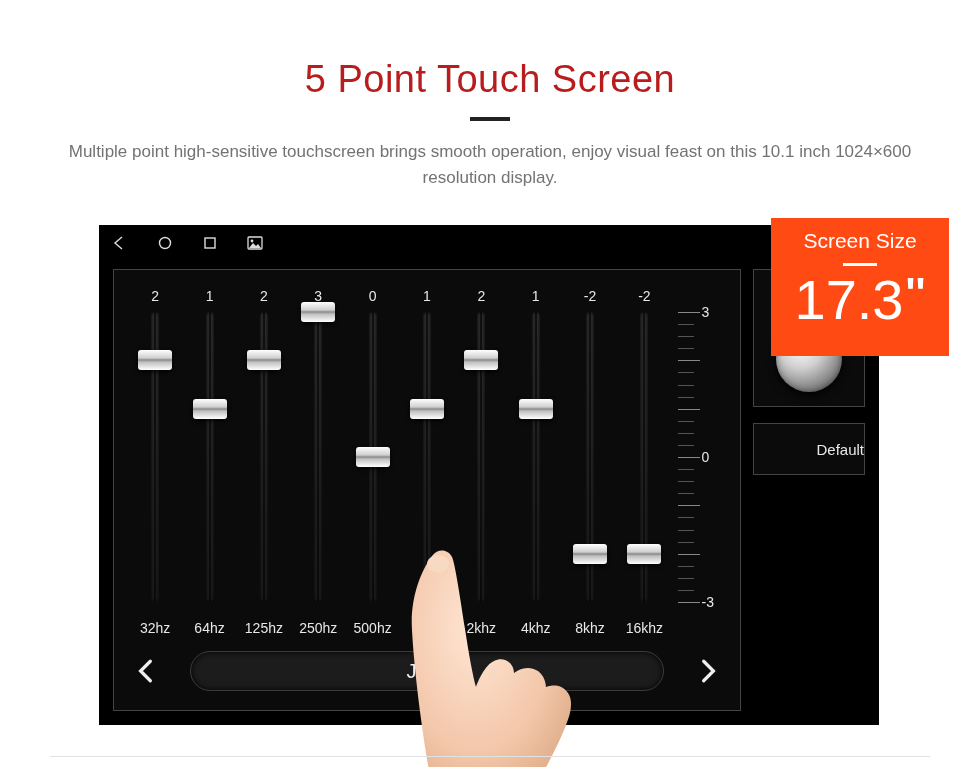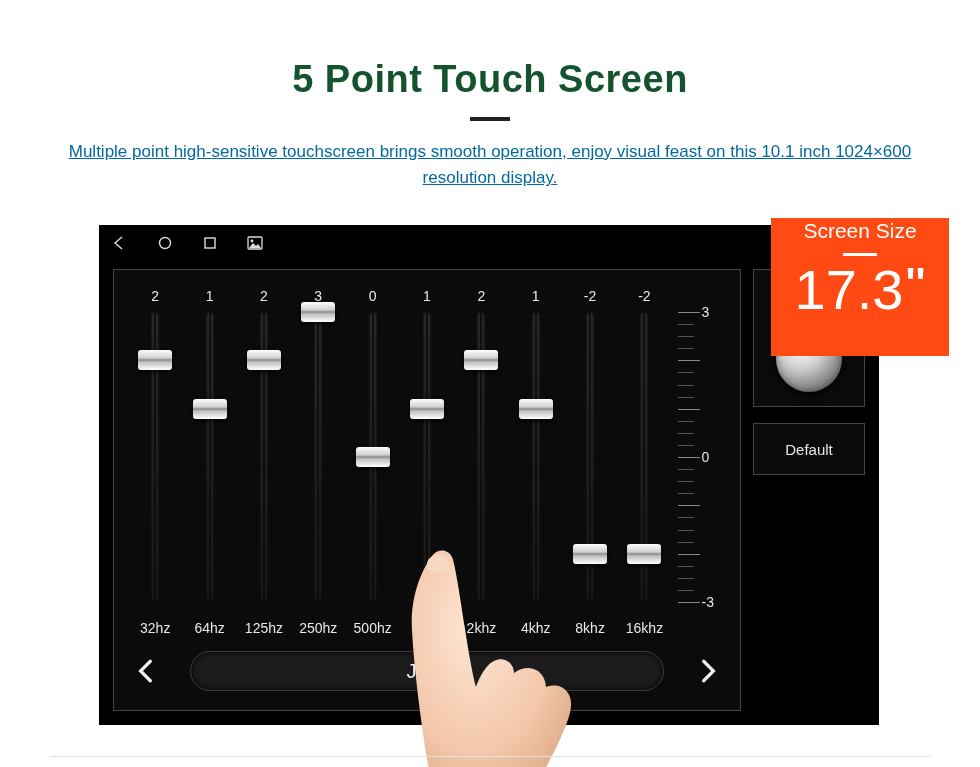--- a/index.html
+++ b/index.html
@@ -1,22 +1,22 @@
 <!DOCTYPE html>
 <html><head>
 <meta charset="utf-8">
 <style>
   * { margin: 0; padding: 0; box-sizing: border-box; }
   html, body { width: 980px; height: 767px; background: #fff; font-family: Arial, Helvetica, sans-serif; color: #333; overflow: hidden; }
   .page { width: 980px; height: 767px; position: relative; }
 
   .hdr { text-align: center; padding-top: 58px; }
-  .hdr h1 { font-size: 38px; font-weight: 700; color: #14532d; letter-spacing: .5px; }
+  .hdr h1 { font-size: 38px; font-weight: 400; color: #b91c1c; letter-spacing: .5px; }
   .hdr .rule { width: 40px; height: 4px; background: #222; margin: 16px auto 18px; }
-  .sub { font-size: 17px; color: #0369a1; line-height: 1.55; max-width: 880px; margin: 0 auto; text-align: center; text-decoration: underline; }
+  .sub { font-size: 17px; color: #737373; line-height: 1.55; max-width: 880px; margin: 0 auto; text-align: center; }
 
   
   .device { position: absolute; left: 99px; top: 225px; width: 780px; height: 500px; background: #000; }
   .sysbar { position: absolute; left: 0; top: 0; right: 0; height: 36px; display: flex; align-items: center; padding: 0 12px; color: #ddd; }
   .sysbar .lft, .sysbar .rgt { display: flex; gap: 30px; align-items: center; }
   .sysbar .rgt { margin-left: auto; gap: 14px; }
   .ico svg { display: block; }
 
   .frame { position: absolute; left: 14px; right: 14px; top: 44px; bottom: 14px; display: flex; gap: 12px; }
 
@@ -33,38 +33,38 @@
           box-shadow: 0 2px 4px rgba(0,0,0,.8); }
 
   
   .master { width: 54px; position: relative; border-left: 0; }
   .mticks { position: absolute; left: 6px; top: 0; bottom: 0; width: 22px; }
   .mticks .tick { position: absolute; left: 0; width: 16px; height: 1px; background: #555; }
   .mticks .tick.big { width: 22px; background: #888; }
   .mlabels { position: absolute; left: 30px; top: 0; bottom: 0; width: 24px; color: #e8e8e8; font-size: 14px; }
   .mlabels span { position: absolute; left: 0; transform: translateY(-50%); }
 
-  .labels { display: flex; height: 24px; align-items: center; margin-top: 4px; justify-content: flex-end; }
+  .labels { display: flex; height: 24px; align-items: center; margin-top: 4px; }
 
   .presetrow { height: 50px; display: flex; align-items: center; gap: 26px; margin-top: 6px; }
   .arrow { width: 36px; height: 36px; display: flex; align-items: center; justify-content: center; color: #e8e8e8; }
   .arrow svg { width: 26px; height: 26px; }
   .preset { flex: 1; height: 40px; border-radius: 20px; background: #1c1c1c; border: 1px solid #3a3a3a; color: #eee; font-size: 20px; display: flex; align-items: center; justify-content: center; box-shadow: inset 0 0 6px #000; }
 
   .side { width: 112px; display: flex; flex-direction: column; gap: 16px; }
   .panel { border: 1px solid #444; background: #0b0b0b; padding: 10px; display: flex; flex-direction: column; gap: 14px; align-items: center; }
   .panel.top { flex: 0 0 auto; padding-top: 12px; padding-bottom: 14px; }
   .switch { width: 68px; height: 30px; border-radius: 15px; background: #171717; position: relative; box-shadow: inset 0 0 5px #000; border: 1px solid #333; }
   .switch .dot { position: absolute; top: 2px; left: 2px; width: 26px; height: 26px; border-radius: 50%; background: radial-gradient(circle at 35% 30%, #fff, #d5d5d5 45%, #888 80%); box-shadow: 0 2px 4px rgba(0,0,0,.8); }
   .switch .o { position: absolute; right: 9px; top: 50%; transform: translateY(-50%); width: 10px; height: 10px; border: 1.5px solid #555; border-radius: 50%; }
   .dial { width: 66px; height: 66px; border-radius: 50%; background: radial-gradient(circle at 38% 32%, #fff, #cfcfcf 35%, #777 75%, #555 100%); box-shadow: 0 3px 8px rgba(0,0,0,.9), inset 0 0 6px rgba(0,0,0,.4); }
-  .sbtn { width: 100%; height: 52px; border: 1px solid #444; background: #0b0b0b; color: #e8e8e8; font-size: 15px; display: flex; align-items: center; justify-content: center; }
-
-  
-  .badge { position: absolute; right: 31px; top: 218px; width: 178px; height: 138px; border: 1px solid #ff4a13; background: #ff4a13; color: #fff; text-align: center; padding-top: 0; }
+  .sbtn { width: 100%; height: 52px; border: 1px solid #444; background: #0b0b0b; color: #e8e8e8; font-size: 15px; display: flex; align-items: center; justify-content: flex-end; }
+
+  
+  .badge { position: absolute; right: 31px; top: 218px; width: 178px; height: 138px; border: 1px solid #ff4a13; background: #ff4a13; color: #fff; text-align: center; padding-top: 10px; }
   .badge .lab { font-size: 21px; }
   .badge .line { width: 34px; height: 3px; background: #fff; margin: 10px auto 6px; }
   .badge .val { font-size: 56px; font-weight: 500; line-height: 1; display: inline-flex; align-items: flex-start; }
   .badge .val small { font-size: 42px; font-weight: 700; padding-left: 2px; }
 
   
   .hand { position: absolute; left: 398px; top: 550px; width: 240px; height: 260px; pointer-events: none; }
   .hand svg { width: 100%; height: 100%; }
 
   .footline { position: absolute; left: 50px; right: 50px; bottom: 10px; height: 1px; background: #e2e2e2; }

